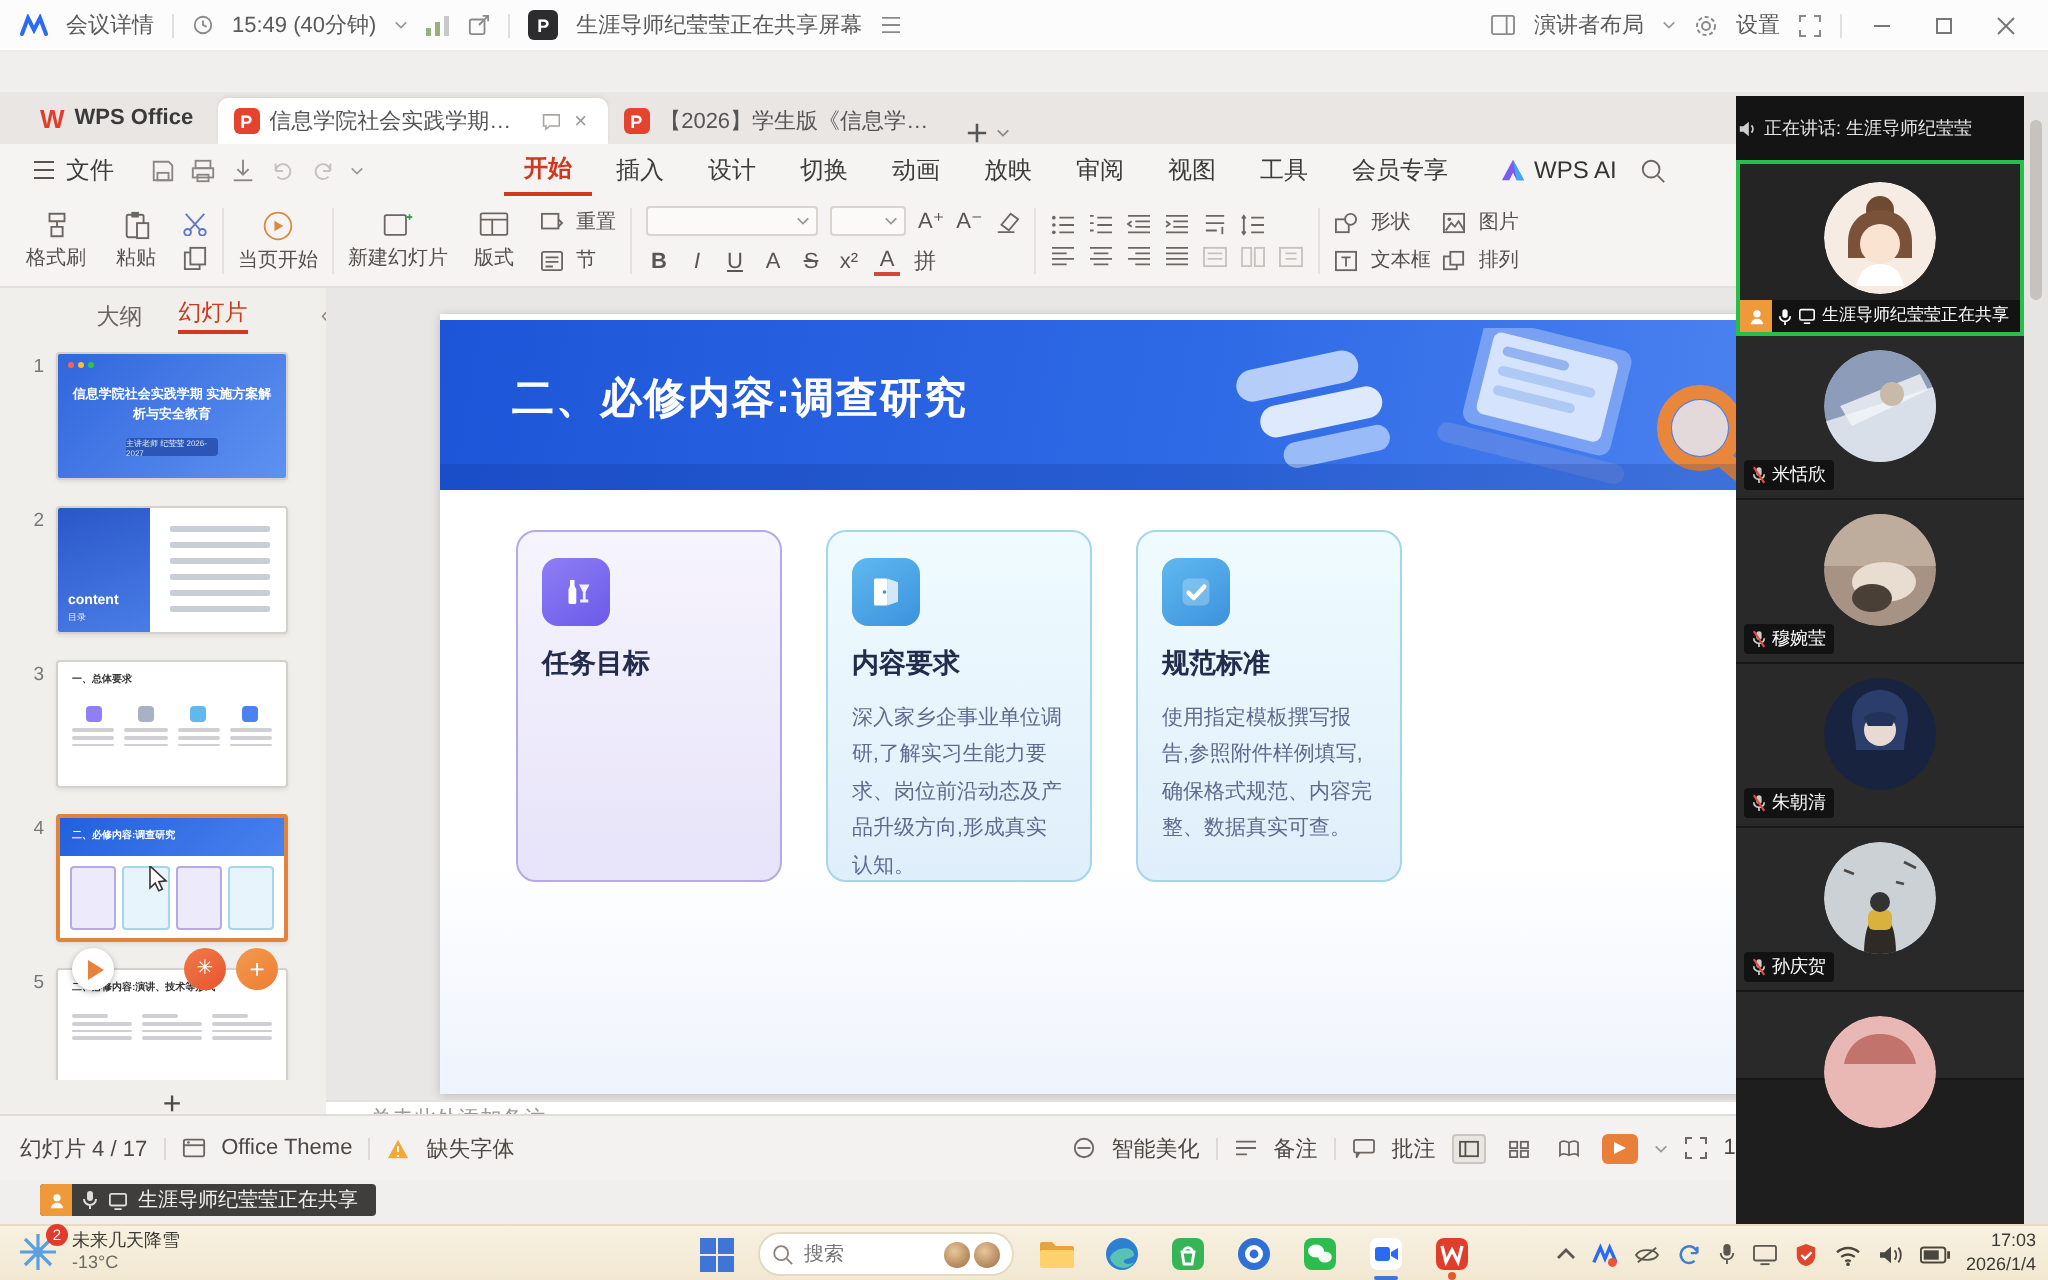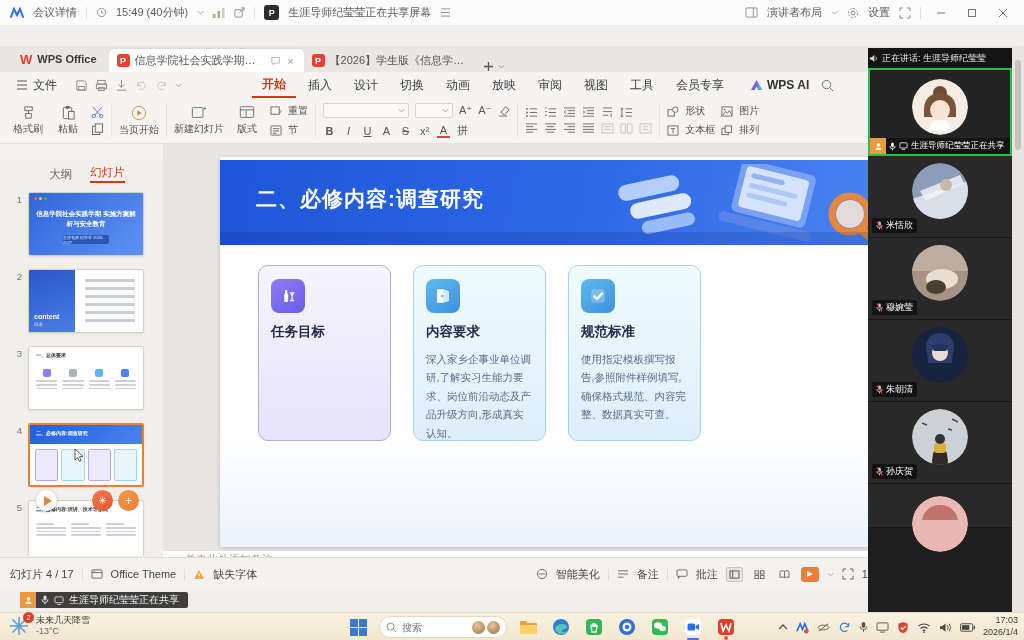--- a/index.html
+++ b/index.html
@@ -30,38 +30,38 @@
   .dtab .ttitle{white-space:nowrap;overflow:hidden;text-overflow:ellipsis;max-width:135px}
   .tclose{color:#999;font-size:11px;padding:0 2px}
   .newtab{display:flex;align-items:center;gap:4px;padding:0 10px;color:#555;font-size:14px}
 
   .menurow{height:26px;display:flex;align-items:center;background:#f6f4f3;font-size:12px;color:#3c3c3c;padding:0 8px;gap:2px}
   .filebtn{display:flex;align-items:center;gap:5px;padding:0 8px}
   .qbar{display:flex;align-items:center;gap:7px;padding:0 8px;color:#8a8682}
   .menu-tabs{display:flex;align-items:center;gap:2px;margin-left:60px}
   .mtab{padding:3px 10px;border-radius:3px}
   .mtab.active{color:#cf3a1f;font-weight:bold;border-bottom:2px solid #cf3a1f;border-radius:0}
-  .ai-chip{display:flex;align-items:center;gap:4px;margin-left:14px;font-weight:bold;color:#333}
+  .ai-chip{display:flex;align-items:center;gap:4px;margin-left:14px;font-weight:normal;color:#333}
 
   
   .ribbon{height:46px;border-bottom:1px solid #e2dfdc;display:flex;align-items:stretch;background:#f6f4f3;padding:2px 4px;color:#55504c;font-size:10px;overflow:hidden}
   .rgroup{display:flex;align-items:center;gap:6px;padding:0 7px}
   .rsep{width:1px;background:#e4e1de;margin:4px 0}
   .rbig{display:flex;flex-direction:column;align-items:center;justify-content:center;gap:2px;min-width:34px}
   .rcol{display:flex;flex-direction:column;justify-content:center;gap:5px}
   .rrow{display:flex;align-items:center;gap:6px}
   .rlabel{white-space:nowrap}
   .fsel{width:86px;height:15px;border:1px solid #d8d4d0;border-radius:2px;background:#fbfaf9;display:flex;align-items:center;justify-content:flex-end;padding:0 3px}
   .fsel.small{width:38px}
   .tbtn{font-size:11px;color:#5a5550;min-width:13px;text-align:center}
   .lineicon{display:inline-block}
 
   
   .work{position:relative;height:424px}
-  .panel{position:absolute;left:0;top:16px;width:177px;height:100%;background:#f1efec;border-right:3px solid #ef4444}
+  .panel{position:absolute;left:0;top:0;width:177px;height:100%;background:#f1efec;border-right:5px solid #ef4444}
   .ptabs{height:28px;display:flex;align-items:center;justify-content:center;gap:18px;font-size:11.5px;color:#6b6661;position:relative}
   .ptab.active{color:#cf3a1f;border-bottom:2px solid #cf3a1f;padding-bottom:1px}
   .pcollapse{position:absolute;right:8px;color:#8a8682;font-size:11px}
   .thumbs{position:absolute;top:32px;left:0;right:8px;bottom:28px;overflow:hidden}
   .thumbrow{display:flex;gap:6px;margin:0 0 13px 10px}
   .tnum{width:12px;font-size:9.5px;color:#777;padding-top:2px;text-align:right}
   .thumb{width:116px;height:64px;background:#fff;border:1px solid #d5d1cd;border-radius:2px;position:relative;overflow:hidden;box-shadow:0 1px 2px rgba(0,0,0,.08)}
   .thumbrow.selected .thumb{border:2px solid #e0833c}
   .pscroll{position:absolute;right:2px;top:40px;width:4px;height:70px;border-radius:2px;background:#c9c5c1}
   .addslide{position:absolute;bottom:6px;left:0;right:0;text-align:center;font-size:16px;color:#4a4a4a}
@@ -125,21 +125,21 @@
   .viewbtn.active{border-color:#c9c5c0;background:#e9e6e2}
   .playbtn{width:18px;height:15px;border-radius:3px;background:#e8803a;display:flex;align-items:center;justify-content:center}
   .playbtn b{width:0;height:0;border-left:6px solid #fff;border-top:3.5px solid transparent;border-bottom:3.5px solid transparent}
 
   
   .toast{position:absolute;left:20px;top:592px;height:16px;background:#3f3e3d;border-radius:2px;display:flex;align-items:center;gap:5px;padding-right:9px;color:#f2f2f2;font-size:10px;z-index:65}
   .toast .badge{width:16px;height:16px;border-radius:2px 0 0 2px;background:#ef9a3a;display:flex;align-items:center;justify-content:center}
 
   
   .vpanel{position:absolute;left:868px;top:48px;width:144px;height:564px;background:#1e1e1e;z-index:70;overflow:hidden}
-  .vhead{height:20px;display:flex;align-items:center;gap:4px;padding:0 1px;background:#141414;color:#e6e6e6;font-size:9px;white-space:nowrap}
+  .vhead{height:32px;display:flex;align-items:center;gap:4px;padding:0 1px;background:#141414;color:#e6e6e6;font-size:9px;white-space:nowrap}
   .tile{position:relative;height:82px;background:#292929;border-bottom:1px solid #181818}
   .tile.host{height:88px;border:2px solid #27bf4a;background:#242424}
   .avatar{position:absolute;left:50%;top:7px;transform:translateX(-50%);width:56px;height:56px;border-radius:50%;overflow:hidden}
   .tile.host .avatar{top:9px}
   .npill{position:absolute;left:4px;bottom:4px;display:flex;align-items:center;gap:3px;background:rgba(0,0,0,.55);border-radius:2px;padding:1px 4px;font-size:9px;color:#fff;white-space:nowrap}
   .hostbar{position:absolute;left:0;right:0;bottom:0;height:16px;background:rgba(12,12,12,.72);display:flex;align-items:center;gap:3px;font-size:8.5px;color:#fff;white-space:nowrap;overflow:hidden}
   .hostbar .badge{width:16px;height:16px;background:#ef9a3a;display:flex;align-items:center;justify-content:center;flex:0 0 16px}
   .right-strip{position:absolute;left:1012px;top:46px;width:12px;height:566px;background:#e7e5e3;z-index:66}
   .right-strip i{position:absolute;left:3px;top:14px;width:6px;height:90px;border-radius:3px;background:#c6c2be}
 

